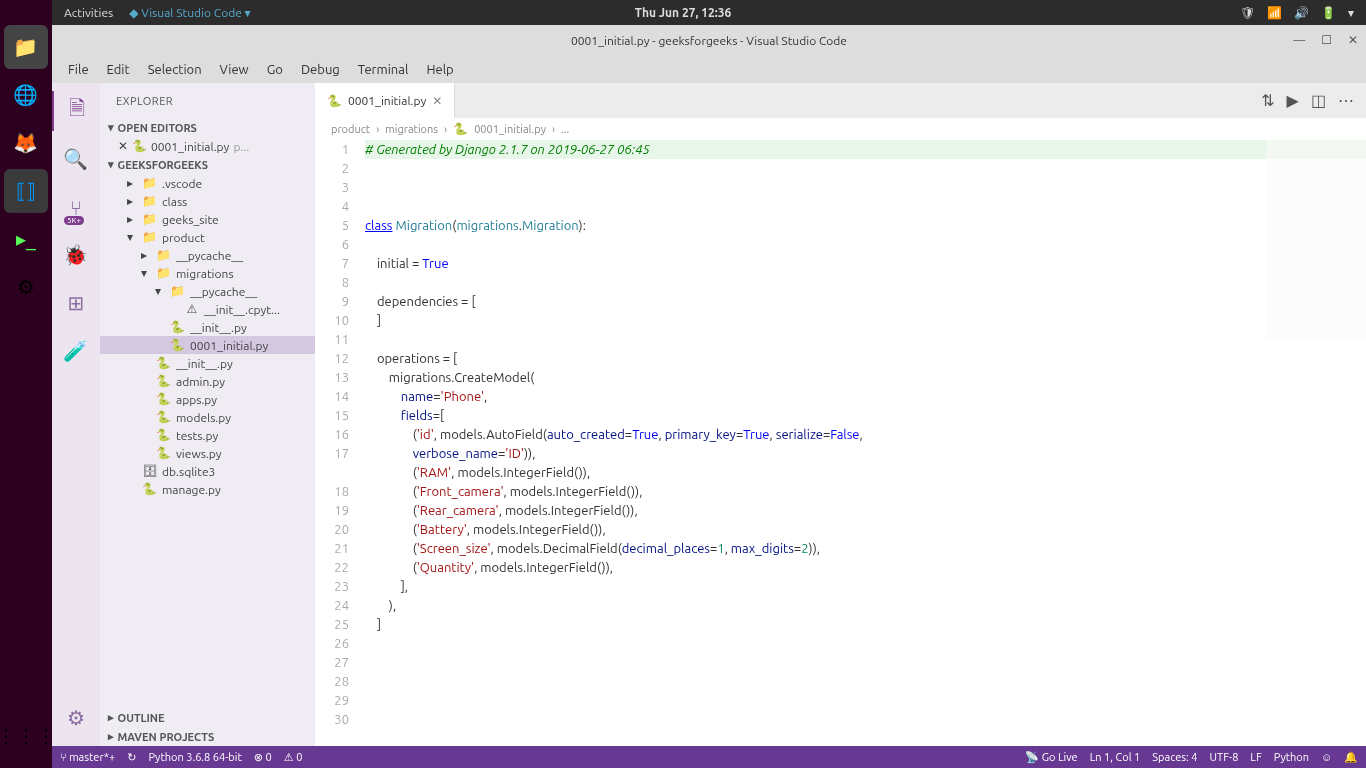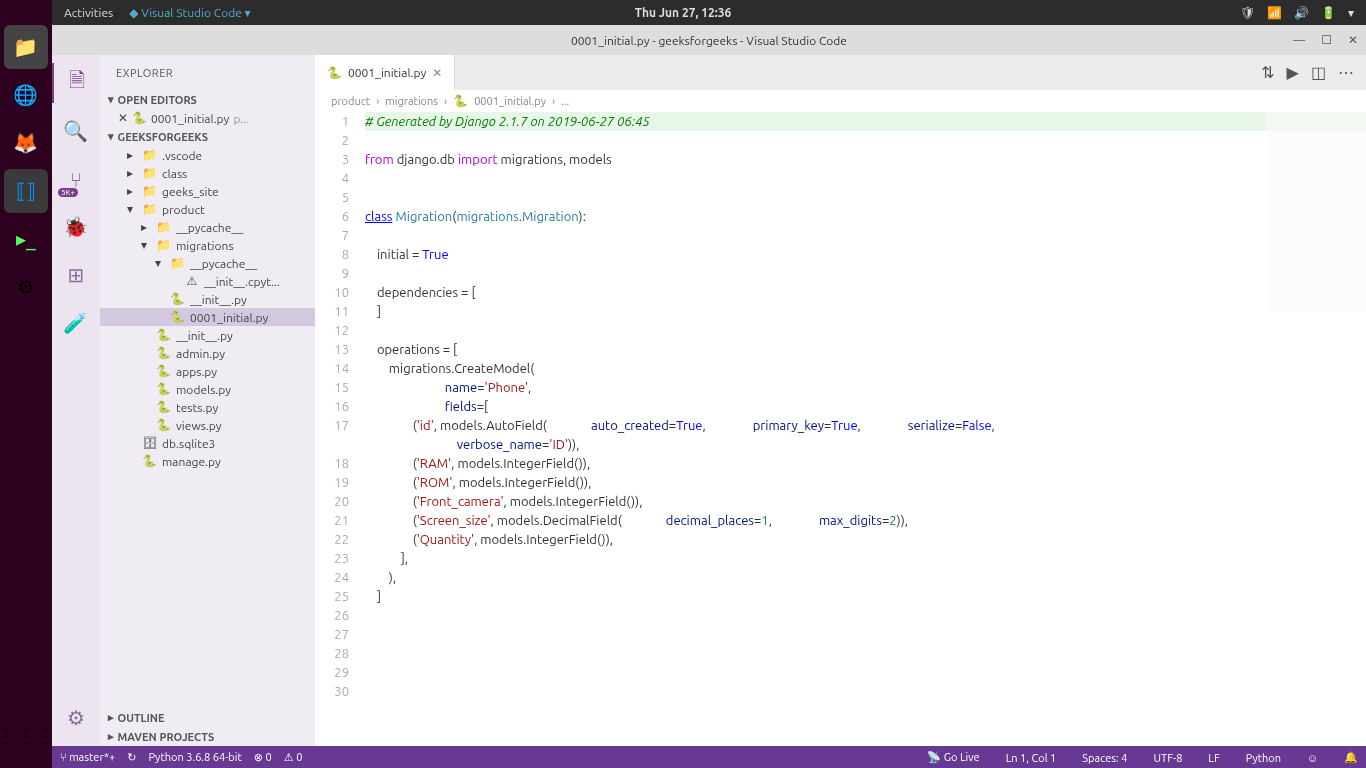--- a/index.html
+++ b/index.html
@@ -34,27 +34,27 @@
 .tab .close { color: #888; cursor: pointer; }
 .tab-actions { margin-left: auto; display: flex; align-items: center; gap: 12px; padding: 0 12px; color: #555; }
 .breadcrumb { height: 22px; display: flex; align-items: center; padding: 0 16px; font-size: 11px; color: #888; gap: 6px; }
 .code-area { flex: 1; display: flex; font-family: "Consolas", "Monaco", monospace; font-size: 13px; overflow: auto; position: relative; }
 .gutter { width: 50px; text-align: right; padding-right: 16px; color: #aaa; user-select: none; }
 .gutter div, .code-lines div { height: 19px; line-height: 19px; white-space: pre; }
 .code-lines { flex: 1; color: #333; }
 .code-lines .hl { background: #e8f5e9; display: block; }
 .minimap { position: absolute; right: 0; top: 57px; width: 100px; height: 200px; background: #fafafa; opacity: 0.6; }
 .status-bar { height: 22px; background: #673993; color: #fff; display: flex; align-items: center; font-size: 11px; padding: 0 8px; gap: 12px; }
-.status-bar .right { margin-left: auto; display: flex; gap: 26px; align-items: flex-end; }
+.status-bar .right { margin-left: auto; display: flex; gap: 12px; align-items: flex-start; }
 .c-comment { color: #008000; font-style: italic; }
 .c-keyword { color: #0000ff; text-decoration: underline; }
 .c-keyword2 { color: #af00db; }
 .c-string { color: #a31515; }
 .c-class { color: #267f99; }
-.c-param { color: #001080; margin-left: 44px; }
+.c-param { color: #001080; }
 .c-const { color: #0000ff; }
 .c-num { color: #098658; }
 .py-icon { color: #3776ab; font-size: 12px; }
 .folder-icon { color: #c09553; }
 </style>
 </head>
 <body>
 
 <div class="ubuntu-dock">
   <div class="dock-item" style="background:#444;">📁</div>
@@ -83,26 +83,36 @@
   <div class="vscode-window">
     <div class="titlebar">
       <span>0001_initial.py - geeksforgeeks - Visual Studio Code</span>
       <div class="win-controls">
         <span>—</span>
         <span>☐</span>
         <span>✕</span>
       </div>
     </div>
 
+    <div class="menubar" id="menubar">
+        <span>File</span>
+        <span>Edit</span>
+        <span>Selection</span>
+        <span>View</span>
+        <span>Go</span>
+        <span>Debug</span>
+        <span>Terminal</span>
+        <span>Help</span>
+      </div>
 
     <div class="vscode-body">
       <div class="activity-bar">
         <div class="activity-icon active">🗎</div>
         <div class="activity-icon">🔍</div>
-        <div class="activity-icon" style="position:relative;">⑂<span style="position:absolute;bottom:2px;right:22px;background:#7e3c8d;color:#fff;font-size:8px;padding:0 3px;border-radius:6px;">5K+</span></div>
+        <div class="activity-icon" style="position:relative;">⑂<span style="position:absolute;bottom:2px;right:16px;background:#7e3c8d;color:#fff;font-size:8px;padding:0 3px;border-radius:6px;">5K+</span></div>
         <div class="activity-icon">🐞</div>
         <div class="activity-icon">⊞</div>
         <div class="activity-icon">🧪</div>
         <div class="activity-icon bottom">⚙</div>
       </div>
 
       <div class="sidebar">
         <div class="sidebar-title">EXPLORER</div>
         <div class="sidebar-section">▾ <span>OPEN EDITORS</span></div>
         <div class="tree-item" style="padding-left:18px;">
@@ -294,38 +304,38 @@
               <div>25</div>
               <div>26</div>
               <div>27</div>
               <div>28</div>
               <div>29</div>
               <div>30</div>
             </div>
           <div class="code-lines" id="code-lines">
               <div class="hl"><span class="c-comment"># Generated by Django 2.1.7 on 2019-06-27 06:45</span></div>
               <div>&nbsp;</div>
-              <div><span class="c-keyword2">from</span> django.db <span class="c-keyword2">import</span> migrations, models</div>
               <div>&nbsp;</div>
               <div>&nbsp;</div>
               <div><span class="c-keyword">class</span> <span class="c-class">Migration</span>(<span class="c-class">migrations</span>.<span class="c-class">Migration</span>):</div>
               <div>&nbsp;</div>
               <div>    initial = <span class="c-const">True</span></div>
               <div>&nbsp;</div>
               <div>    dependencies = [</div>
               <div>    ]</div>
               <div>&nbsp;</div>
               <div>    operations = [</div>
               <div>        migrations.CreateModel(</div>
               <div>            <span class="c-param">name</span>=<span class="c-string">'Phone'</span>,</div>
               <div>            <span class="c-param">fields</span>=[</div>
               <div style="height: 38px;">                (<span class="c-string">'id'</span>, models.AutoField(<span class="c-param">auto_created</span>=<span class="c-const">True</span>, <span class="c-param">primary_key</span>=<span class="c-const">True</span>, <span class="c-param">serialize</span>=<span class="c-const">False</span>,<br>                <span class="c-param">verbose_name</span>=<span class="c-string">'ID'</span>)),</div>
               <div>                (<span class="c-string">'RAM'</span>, models.IntegerField()),</div>
-              <div>                (<span class="c-string">'ROM'</span>, models.IntegerField()),</div>
               <div>                (<span class="c-string">'Front_camera'</span>, models.IntegerField()),</div>
+              <div>                (<span class="c-string">'Rear_camera'</span>, models.IntegerField()),</div>
+              <div>                (<span class="c-string">'Battery'</span>, models.IntegerField()),</div>
               <div>                (<span class="c-string">'Screen_size'</span>, models.DecimalField(<span class="c-param">decimal_places</span>=<span class="c-num">1</span>, <span class="c-param">max_digits</span>=<span class="c-num">2</span>)),</div>
               <div>                (<span class="c-string">'Quantity'</span>, models.IntegerField()),</div>
               <div>            ],</div>
               <div>        ),</div>
               <div>    ]</div>
               <div>&nbsp;</div>
             </div>
         </div>
         <div class="minimap"></div>
       </div>

